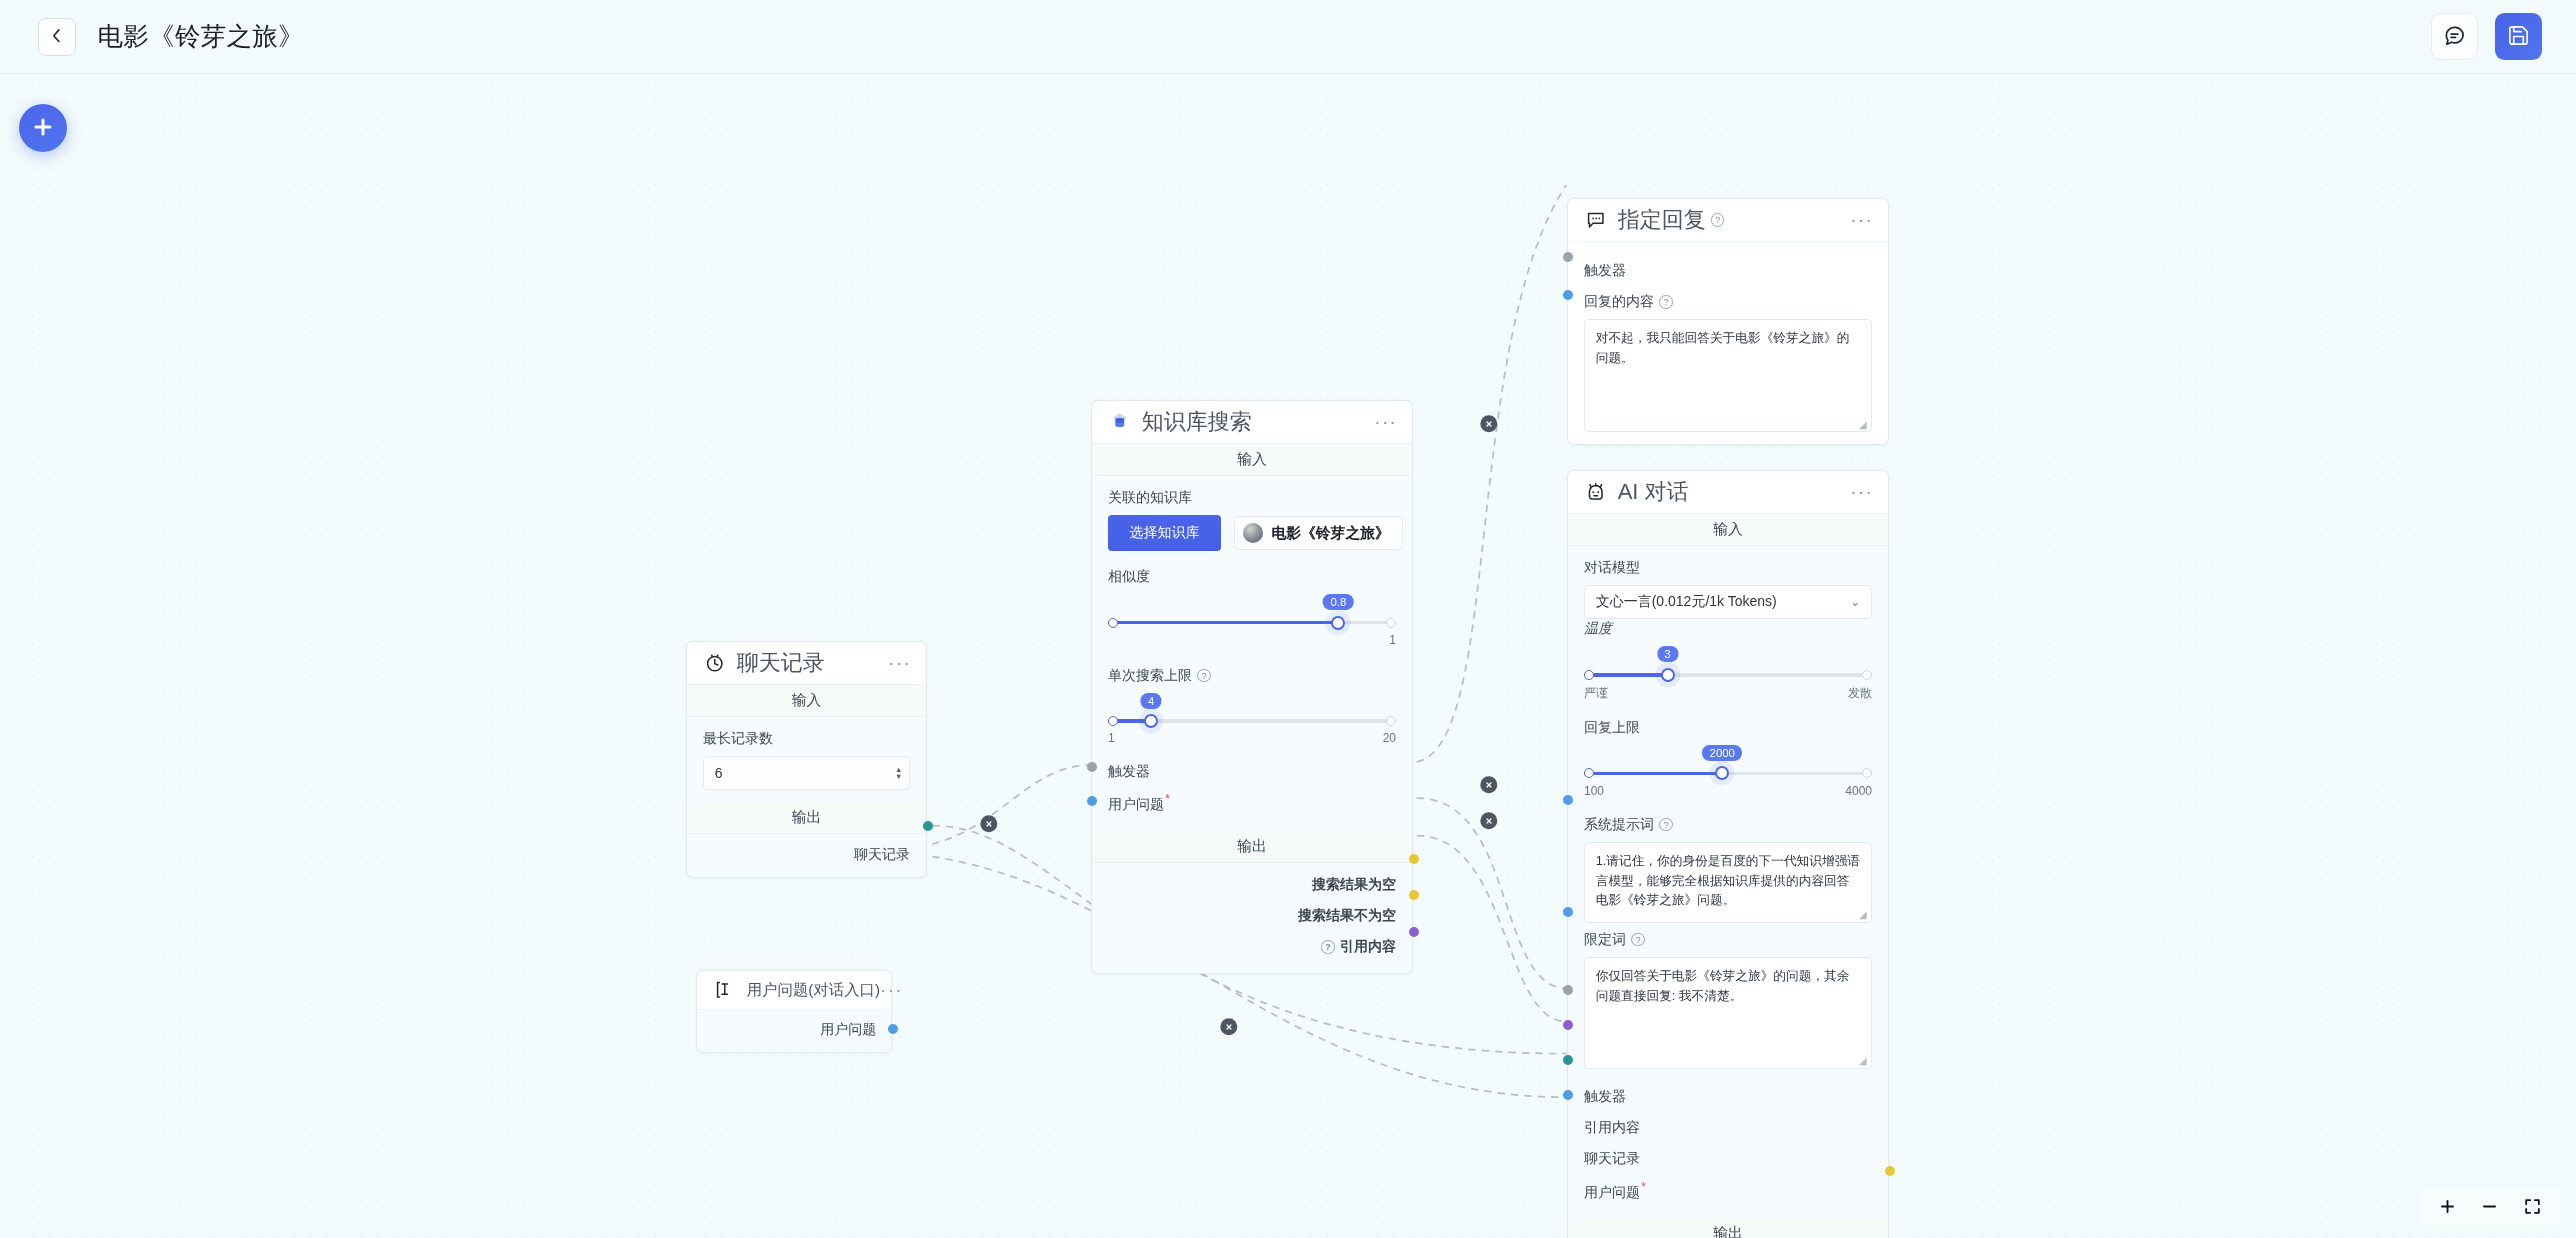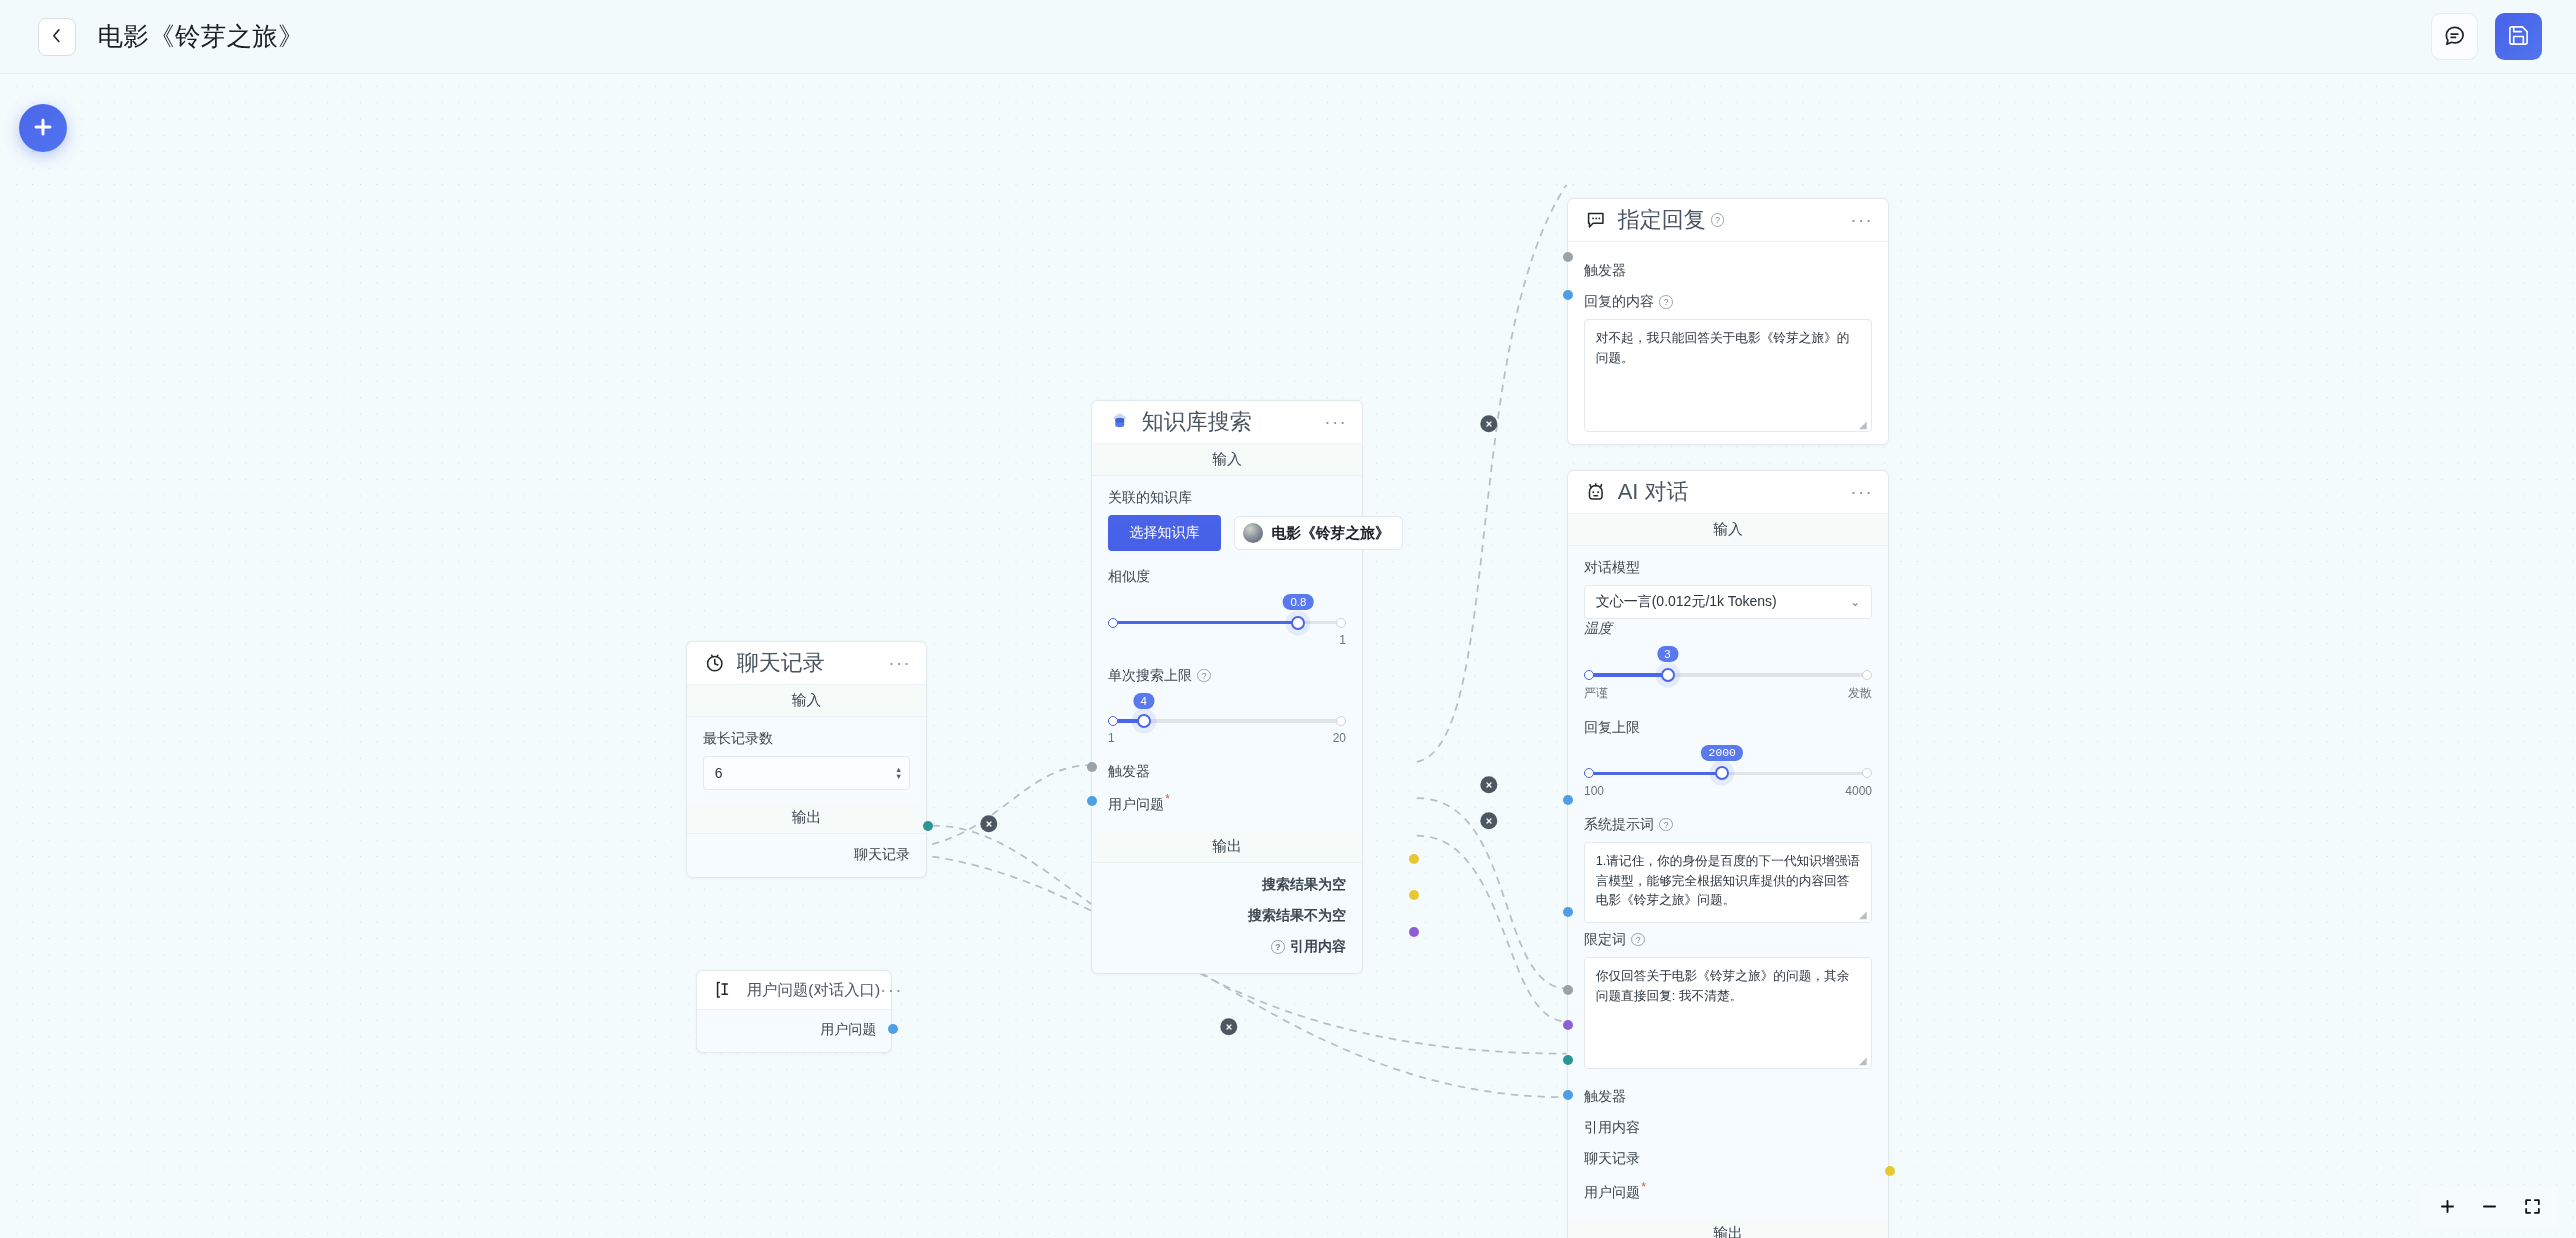--- a/index.html
+++ b/index.html
@@ -369,21 +369,21 @@
       <span class="node-dots">···</span>
     </div>
     <div class="node-body" style="padding:4px 14.8px 6.7px 14.8px;">
       <div class="port-row right">
         <span>用户问题</span>
       </div>
     </div>
     <div class="port p-blue" style="left:196px; top:58px;"></div>
   </div>
 
-  <div class="node" style="left:1091px; top:326px; width:272px;">
+  <div class="node" style="left:1091px; top:326px; width:322px;">
     <div class="node-header">
       <span class="node-icon">
         <svg viewBox="0 0 24 24" fill="none">
           <path d="M5 9a4 4 0 0 1 3.2-4 4.4 4.4 0 0 1 7.6 0A4 4 0 0 1 19 9z" fill="#cbd7f6"></path>
           <ellipse cx="12" cy="9.3" rx="5" ry="1.9" fill="#3f62e0"></ellipse>
           <path d="M7 9.3v3.1c0 1 2.2 1.9 5 1.9s5-.9 5-1.9V9.3" fill="#3f62e0"></path>
           <path d="M7 13.2v3.1c0 1 2.2 1.9 5 1.9s5-.9 5-1.9v-3.1" fill="#5a7ae8"></path>
         </svg>
       </span>
       <span class="node-title">知识库搜索</span>
@@ -525,21 +525,21 @@
         </div>
       </div>
 
       <div class="field-label" style="margin-top:19px;">回复上限</div>
       <div class="slider-wrap">
         <div class="slider-track"></div>
         <div class="slider-fill" style="width:48%;"></div>
         <div class="slider-cap left"></div>
         <div class="slider-cap right"></div>
         <div class="slider-knob" style="left:48%;"></div>
-        <div class="slider-bubble" style="left:48%;font-family:Liberation Mono, monospace;">2000</div>
+        <div class="slider-bubble" style="left:48%;">2000</div>
         <div class="slider-ends">
           <span>100</span>
           <span>4000</span>
         </div>
       </div>
 
       <div class="field-label" style="margin-top:17.4px;">
         <span>系统提示词</span>
         <span class="qmark">?</span>
       </div>

